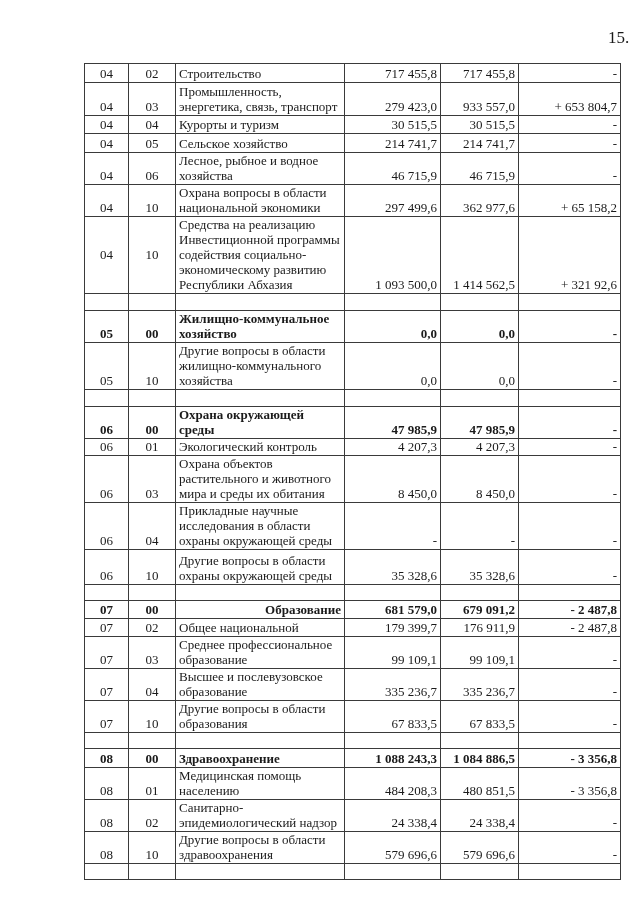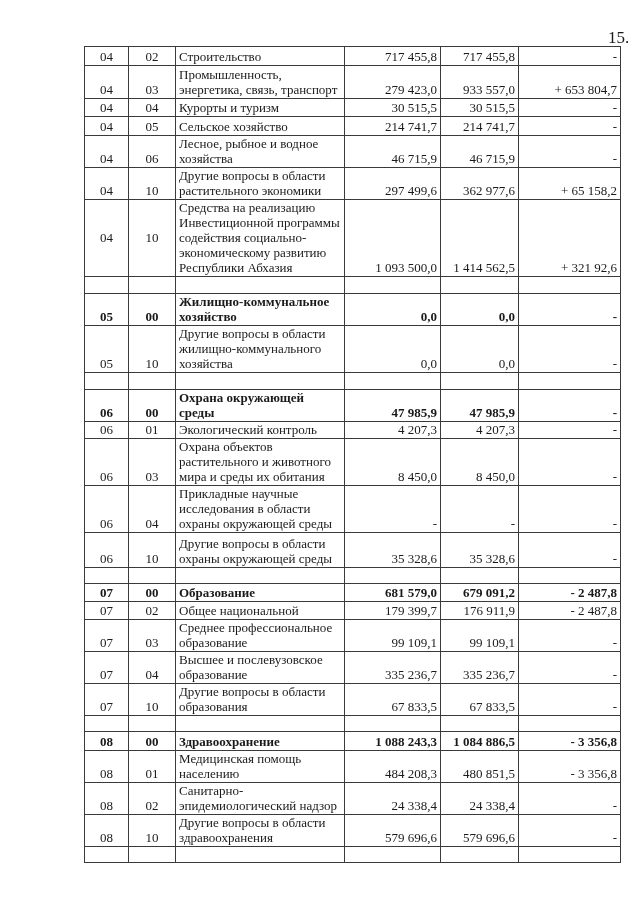--- a/index.html
+++ b/index.html
@@ -6,38 +6,38 @@
   body {
     width: 640px; height: 905px; position: relative; overflow: hidden;
     font-family: "Liberation Serif", "DejaVu Serif", serif;
     color: #1a1a1a;
   }
   .page-number {
     position: absolute; top: 28px; left: 608px;
     font-size: 17px;
   }
   table.budget {
-    position: absolute; top: 46px; left: 84px;
+    position: absolute; top: 63px; left: 84px;
     border-collapse: collapse;
     table-layout: fixed;
     width: 536px;
     font-size: 13px;
     line-height: 15px;
   }
   table.budget td {
     border: 1px solid #3a3a3a;
     padding: 0 3px 1px 3px;
     vertical-align: bottom;
     overflow: hidden;
   }
   td.c-sec, td.c-sub { text-align: center; }
   td.c-name { text-align: left; }
   td.c-num { text-align: right; white-space: nowrap; }
   tr.bold td { font-weight: bold; }
-  td.centered-name { text-align: left; }
+  td.centered-name { text-align: right; }
   col.w1 { width: 44px; }
   col.w2 { width: 47px; }
   col.w3 { width: 169px; }
   col.w4 { width: 96px; }
   col.w5 { width: 78px; }
   col.w6 { width: 102px; }
 </style>
 </head>
 <body>
 
@@ -89,21 +89,21 @@
         <td class="c-sec">04</td>
         <td class="c-sub">06</td>
         <td class="c-name">Лесное, рыбное и водное хозяйства</td>
         <td class="c-num">46 715,9</td>
         <td class="c-num">46 715,9</td>
         <td class="c-num">-</td>
       </tr>
       <tr style="height: 32px;">
         <td class="c-sec">04</td>
         <td class="c-sub">10</td>
-        <td class="c-name">Другие вопросы в области растительного экономики</td>
+        <td class="c-name">Охрана вопросы в области национальной экономики</td>
         <td class="c-num">297 499,6</td>
         <td class="c-num">362 977,6</td>
         <td class="c-num">+ 65 158,2</td>
       </tr>
       <tr style="height: 77px;">
         <td class="c-sec" style="vertical-align: middle;">04</td>
         <td class="c-sub" style="vertical-align: middle;">10</td>
         <td class="c-name">Средства на реализацию Инвестиционной программы содействия социально-экономическому развитию Республики Абхазия</td>
         <td class="c-num">1 093 500,0</td>
         <td class="c-num">1 414 562,5</td>

